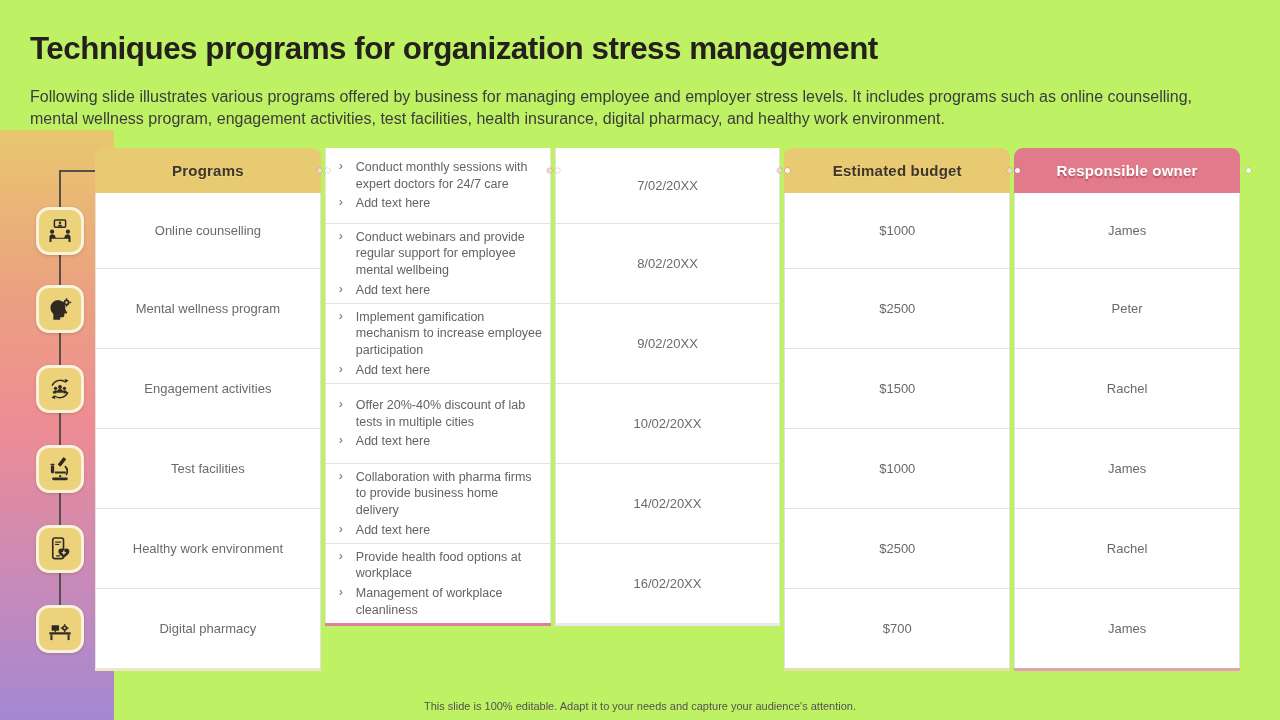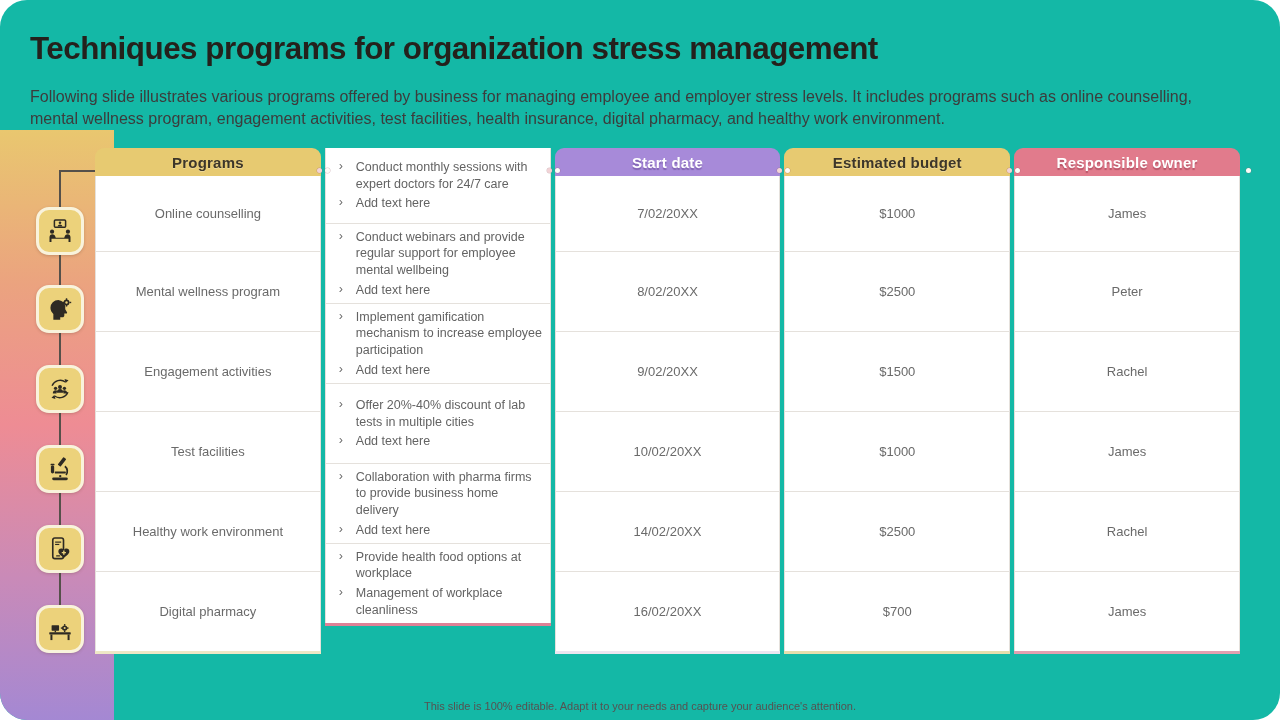--- a/index.html
+++ b/index.html
@@ -1,18 +1,18 @@
 <!DOCTYPE html>
 <html><head>
 <meta charset="utf-8">
 <style>
   * { margin:0; padding:0; box-sizing:border-box; }
   html,body { width:1280px; height:720px; }
   body { font-family:"Liberation Sans", sans-serif; }
-  .slide { position:relative; width:1280px; height:720px; background:#14b8a6; overflow:hidden;border-radius:27px; }
+  .slide { position:relative; width:1280px; height:720px; background:#bef264; overflow:hidden; }
 
   .title {
     position:absolute; left:30px; top:30px; width:1100px;
     font-size:32px; font-weight:700; color:#24211c; letter-spacing:-0.5px;
     transform:scaleX(.98); transform-origin:left top;
   }
   .subtitle {
     position:absolute; left:30px; top:86px; width:1212px;
     font-size:16px; color:#3c3c3c; line-height:1.4;
   }
@@ -33,21 +33,21 @@
   }
   .icon-tile svg { width:28px; height:28px; }
   .icon-tile svg path, .icon-tile svg rect, .icon-tile svg circle { fill:#2e2a23; }
   .icon-tile svg .nf { fill:none; stroke:#2e2a23; }
   .icon-tile svg .tile { fill:#ecd27b; }
 
   
   .tbl { position:absolute; left:95px; top:148px; width:1145px; z-index:3; display:flex; gap:4px; }
   .col { flex:1; display:flex; flex-direction:column; }
   .th {
-    height:28px; border-radius:9px 9px 0 0;
+    height:45px; border-radius:9px 9px 0 0;
     display:flex; align-items:center; justify-content:center;
     font-size:15px; font-weight:700; letter-spacing:.2px;
   }
   .th-yellow { background:#e7ca71; color:#3d3629; text-shadow:0 1px 0 rgba(255,255,255,.25); }
   .th-pink   { background:#e17b8c; color:#ffffff; text-shadow:0 1.5px 1px rgba(130,40,60,.45); }
   .th-purple { background:#a78ad9; color:#ffffff; text-shadow:0 1.5px 1px rgba(80,50,130,.45); }
   .cbody { background:#ffffff; border-left:1px solid #e5e1dc; border-right:1px solid #e5e1dc; }
   .cell {
     height:80px; display:flex; align-items:center; justify-content:center;
     font-size:13px; color:#6a6a6a; text-align:center; padding:4px 19px;
@@ -198,21 +198,20 @@
         </div>
         <div class="cell actions">
           <div class="action-item">Provide health food options at workplace</div>
           <div class="action-item">Management of workplace cleanliness</div>
         </div>
       </div>
       <div class="cbot"></div>
     </div>
 
     <div class="col col-date">
-      <div class="th th-purple">Start date</div>
       <div class="cbody">
         <div class="cell">7/02/20XX</div>
         <div class="cell">8/02/20XX</div>
         <div class="cell">9/02/20XX</div>
         <div class="cell">10/02/20XX</div>
         <div class="cell">14/02/20XX</div>
         <div class="cell">16/02/20XX</div>
       </div>
       <div class="cbot"></div>
     </div>

